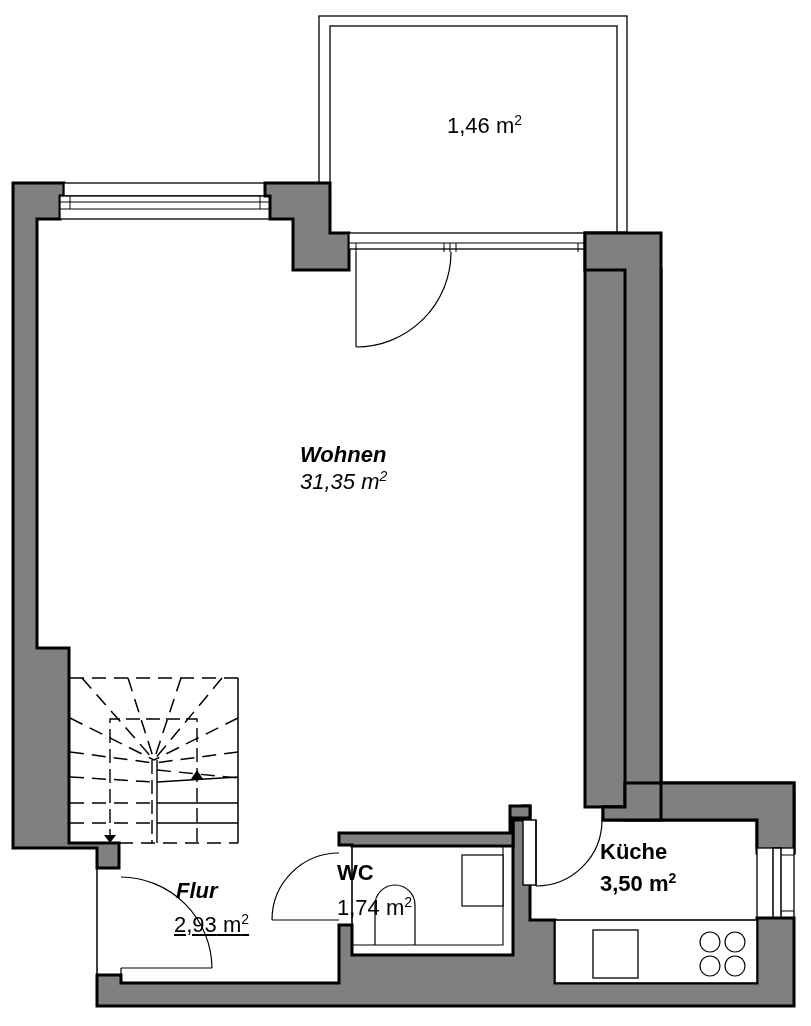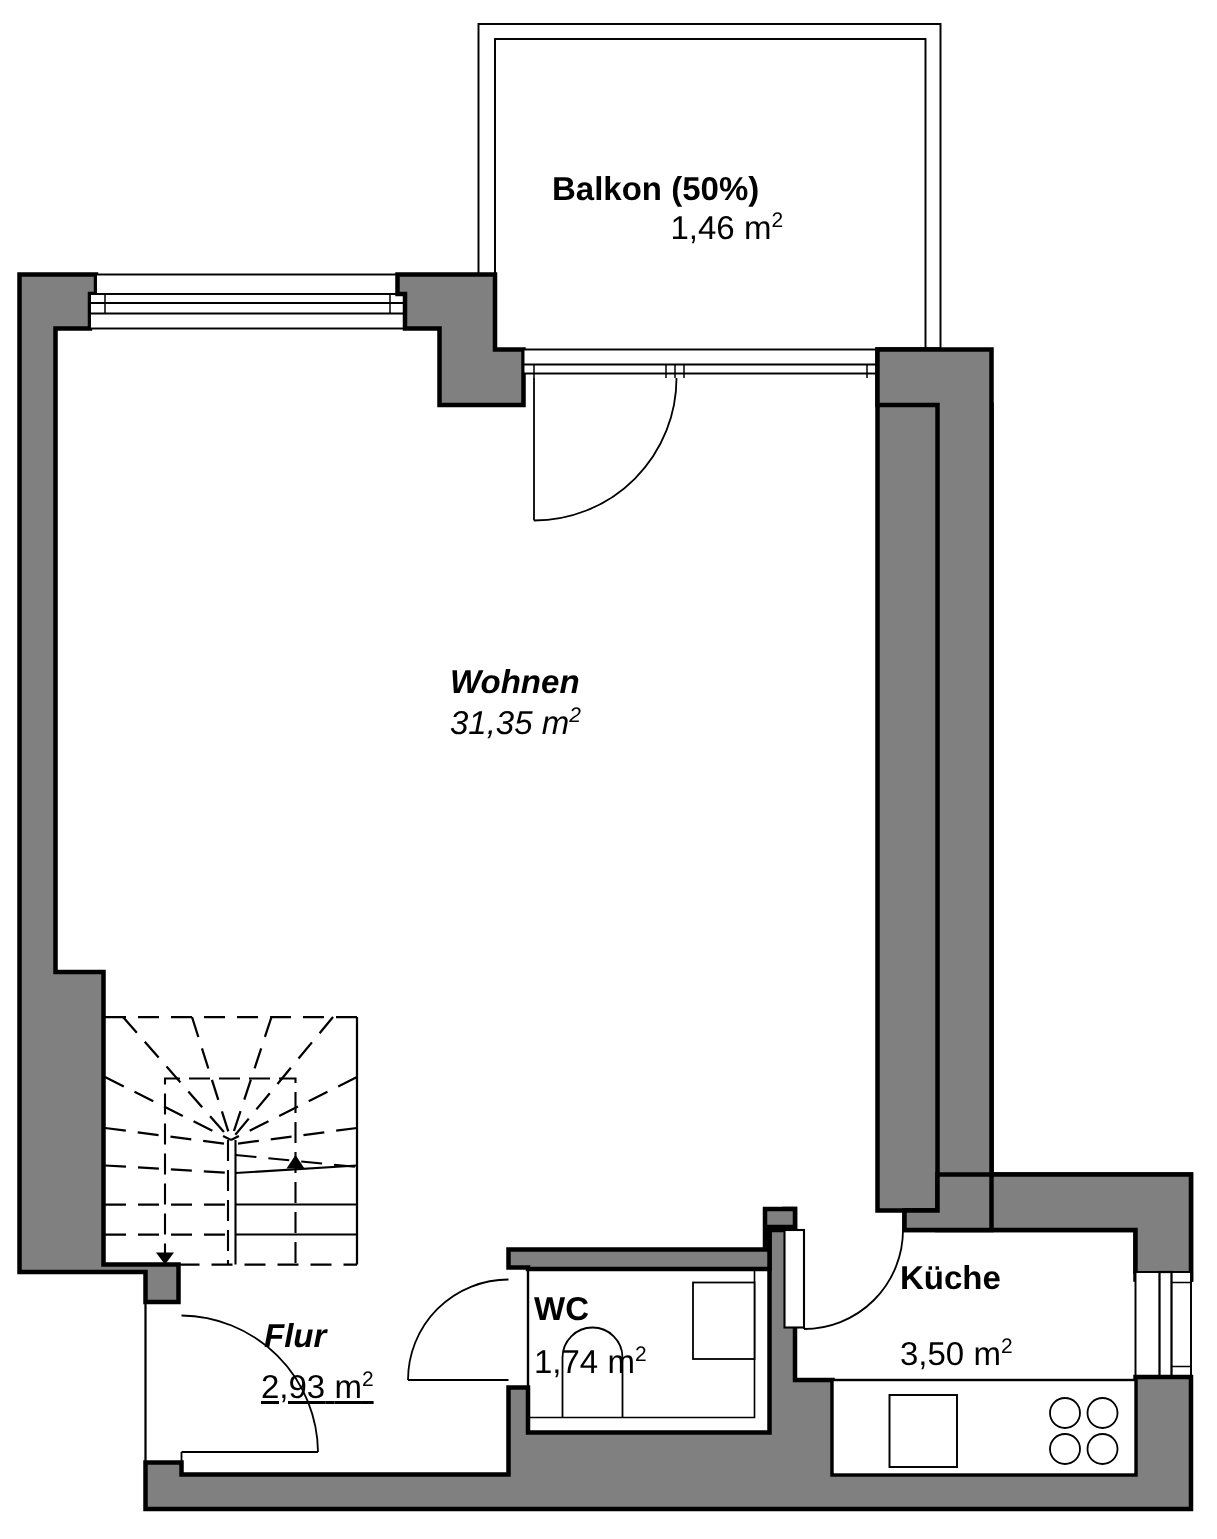--- a/index.html
+++ b/index.html
@@ -133,35 +133,34 @@
     <line x1="70" y1="823" x2="154" y2="823" class="dash"></line>
     <line x1="157" y1="823" x2="238" y2="823" stroke="#000" stroke-width="1.4"></line>
 
     <polygon points="191,779 203,779 197,770" fill="#000"></polygon>
     <polygon points="104,835 116,835 110,843" fill="#000"></polygon>
   </g>
 
 </svg>
 
 <div class="room-label" style="left:368px; top:113px;">
-  <span class="room-name">Balkon (50%)</span>
   <span class="room-area" style="padding-left:79px;"><span>1,46</span> <span>m</span><sup>2</sup></span>
 </div>
 
 <div class="room-label" style="left:300px; top:442px;font-style:italic;">
   <span class="room-name">Wohnen</span>
   <span class="room-area" style="margin-top:1px;"><span>31,35</span> <span>m</span><sup>2</sup></span>
 </div>
 
 <div class="room-label" style="left:174px; top:878px;">
   <span class="room-name" style="padding-left:2px;font-style:italic;">Flur</span>
   <span class="room-area" style="margin-top:8px;text-decoration:underline;"><span>2,93</span> <span>m</span><sup>2</sup></span>
 </div>
 
-<div class="room-label" style="left:356px; top:860px;">
+<div class="room-label" style="left:337px; top:860px;">
   <span class="room-name">WC</span>
   <span class="room-area" style="margin-top:9px;text-align:center;"><span>1,74</span> <span>m</span><sup>2</sup></span>
 </div>
 
 <div class="room-label" style="left:600px; top:839px;">
   <span class="room-name">Küche</span>
-  <span class="room-area" style="margin-top:25px;"><span>3,50</span> <span>m</span><sup>2</sup></span>
+  <span class="room-area" style="margin-top:6px;font-weight:bold;"><span>3,50</span> <span>m</span><sup>2</sup></span>
 </div>
 
 </body></html>

